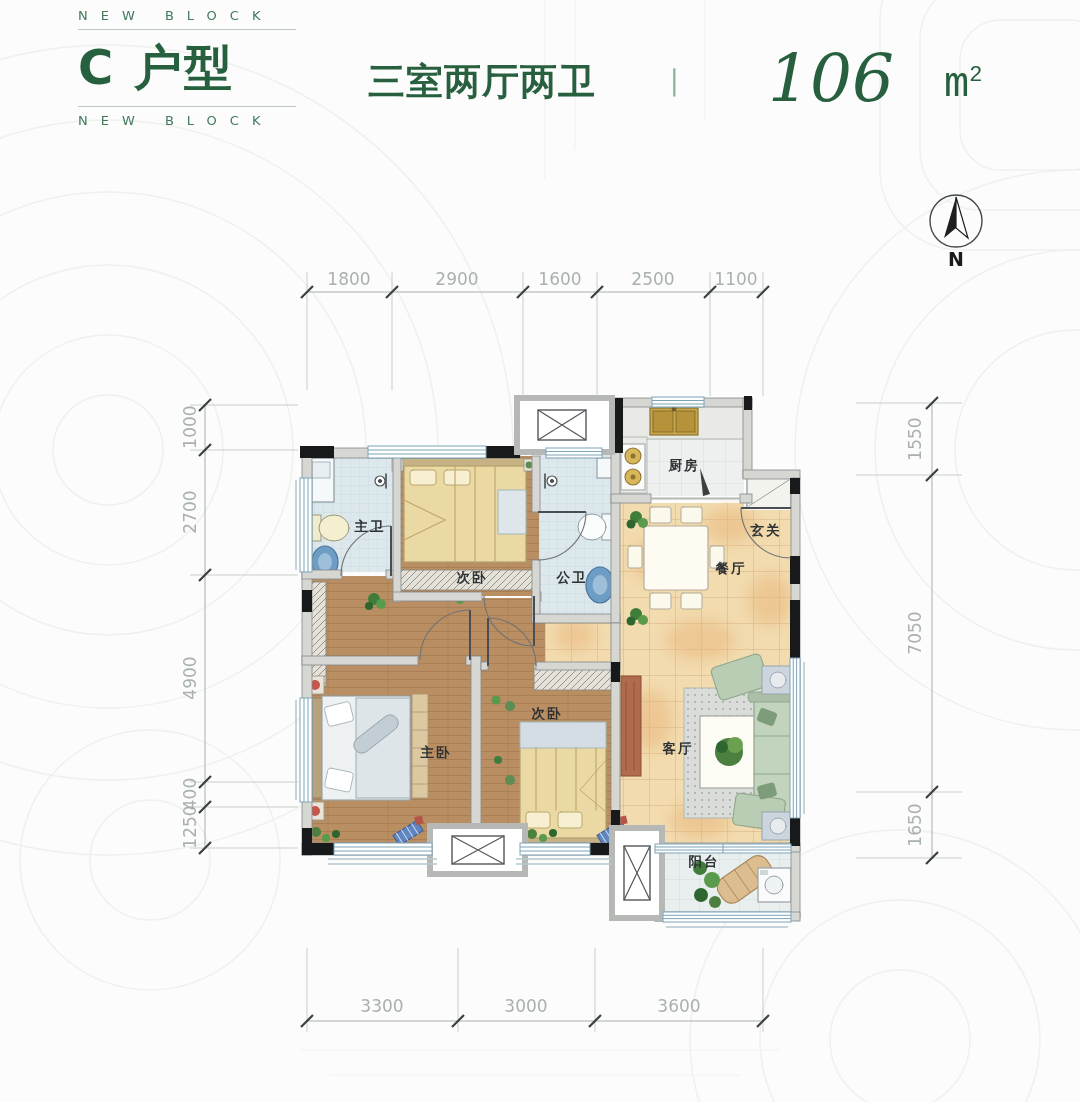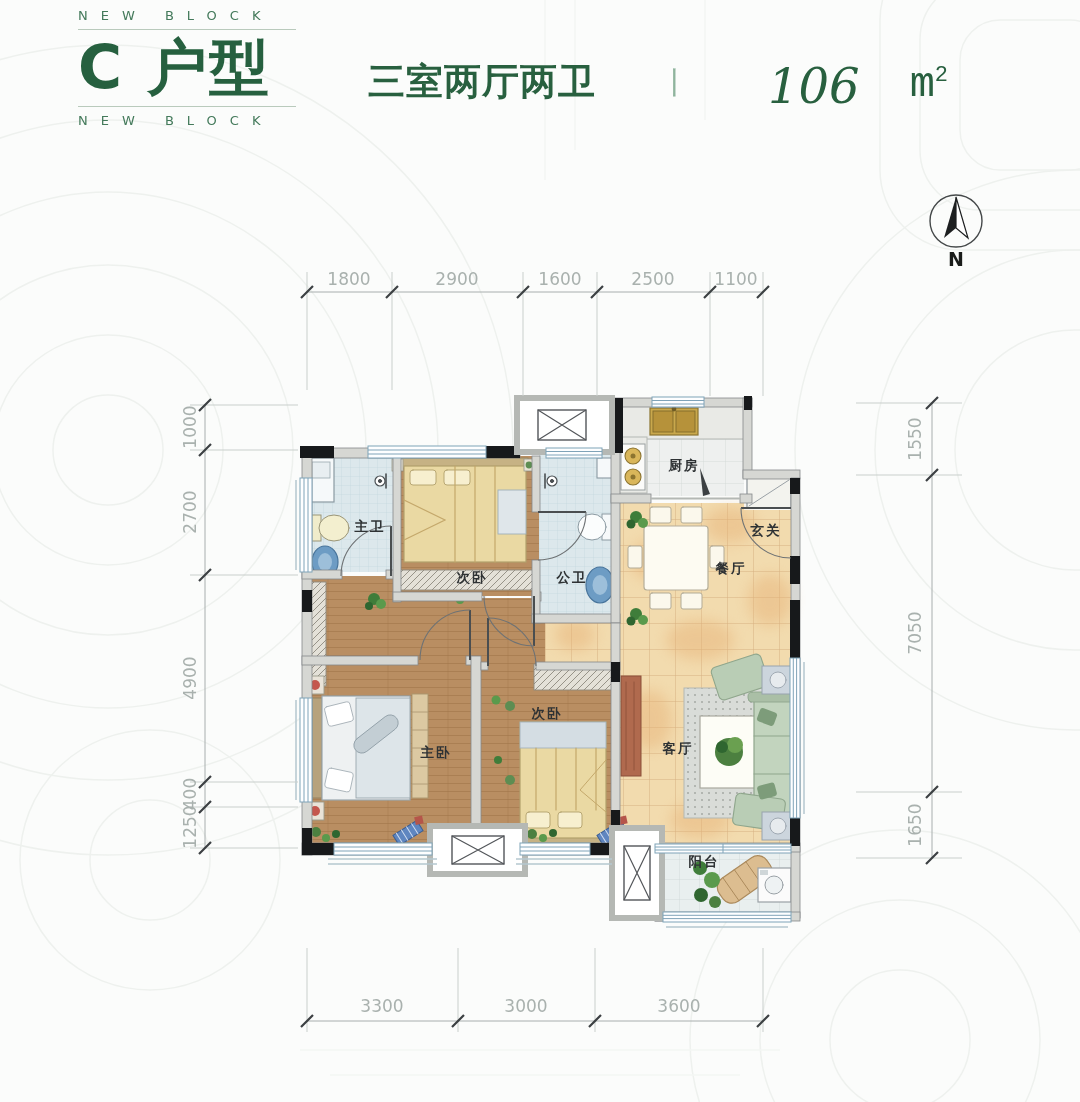--- a/index.html
+++ b/index.html
@@ -4,26 +4,26 @@
 <style>
   html,body{margin:0;padding:0;}
   body{width:1080px;height:1102px;position:relative;background:#fbfcfb;
        font-family:"DejaVu Sans",sans-serif;overflow:hidden;}
   .canvas{position:absolute;inset:0;width:1080px;height:1102px;}
   svg{position:absolute;left:0;top:0;}
   
   .brand{position:absolute;left:36px;top:8px;width:222px;color:#3c7054;margin-left:42px;}
   .brand .nb{font-size:13px;font-weight:500;letter-spacing:13px;white-space:nowrap;color:#447a5b;}
   .brand .rule{height:1px;background:#b9cabc;margin:6px 0 4px 0;width:218px;}
-  .brand .unit{font-size:60px;line-height:66px;font-weight:800;color:#26603f;letter-spacing:2px;white-space:nowrap;}
+  .brand .unit{font-size:48px;line-height:66px;font-weight:800;color:#26603f;letter-spacing:2px;white-space:nowrap;}
   .brand .rule2{height:1px;background:#b9cabc;margin:6px 0 6px 0;width:218px;}
   .subtitle{position:absolute;left:368px;top:36px;height:74px;display:flex;align-items:flex-end;color:#28603f;white-space:nowrap;gap:44px;}
   .subtitle .cjk{font-size:37px;font-weight:700;line-height:1;padding-bottom:10px;letter-spacing:1px;}
   .subtitle .sep{font-size:30px;font-weight:400;color:#8fb49d;line-height:1;padding:0 20px 12px 20px;}
-  .subtitle .num{font-family:"DejaVu Serif",serif;font-style:italic;font-size:48px;line-height:.9;padding:0 6px 2px 14px;font-weight:400;}
+  .subtitle .num{font-family:"DejaVu Serif",serif;font-style:italic;font-size:66px;line-height:.9;padding:0 6px 2px 14px;font-weight:400;}
   .subtitle .unit{font-family:Liberation Mono, monospace;font-size:42px;line-height:1;padding-bottom:4px;}
   .subtitle .unit sup{font-size:22px;}
   text{font-family:"DejaVu Sans",sans-serif;}
   .dimnum{fill:#a9b1ae;font-size:17px;}
   .roomlbl{fill:#2e3234;font-size:13.5px;font-weight:600;letter-spacing:2px;}
   .north{fill:#1a1c1a;font-size:19px;font-weight:700;}
 </style>
 </head>
 <body>
 

